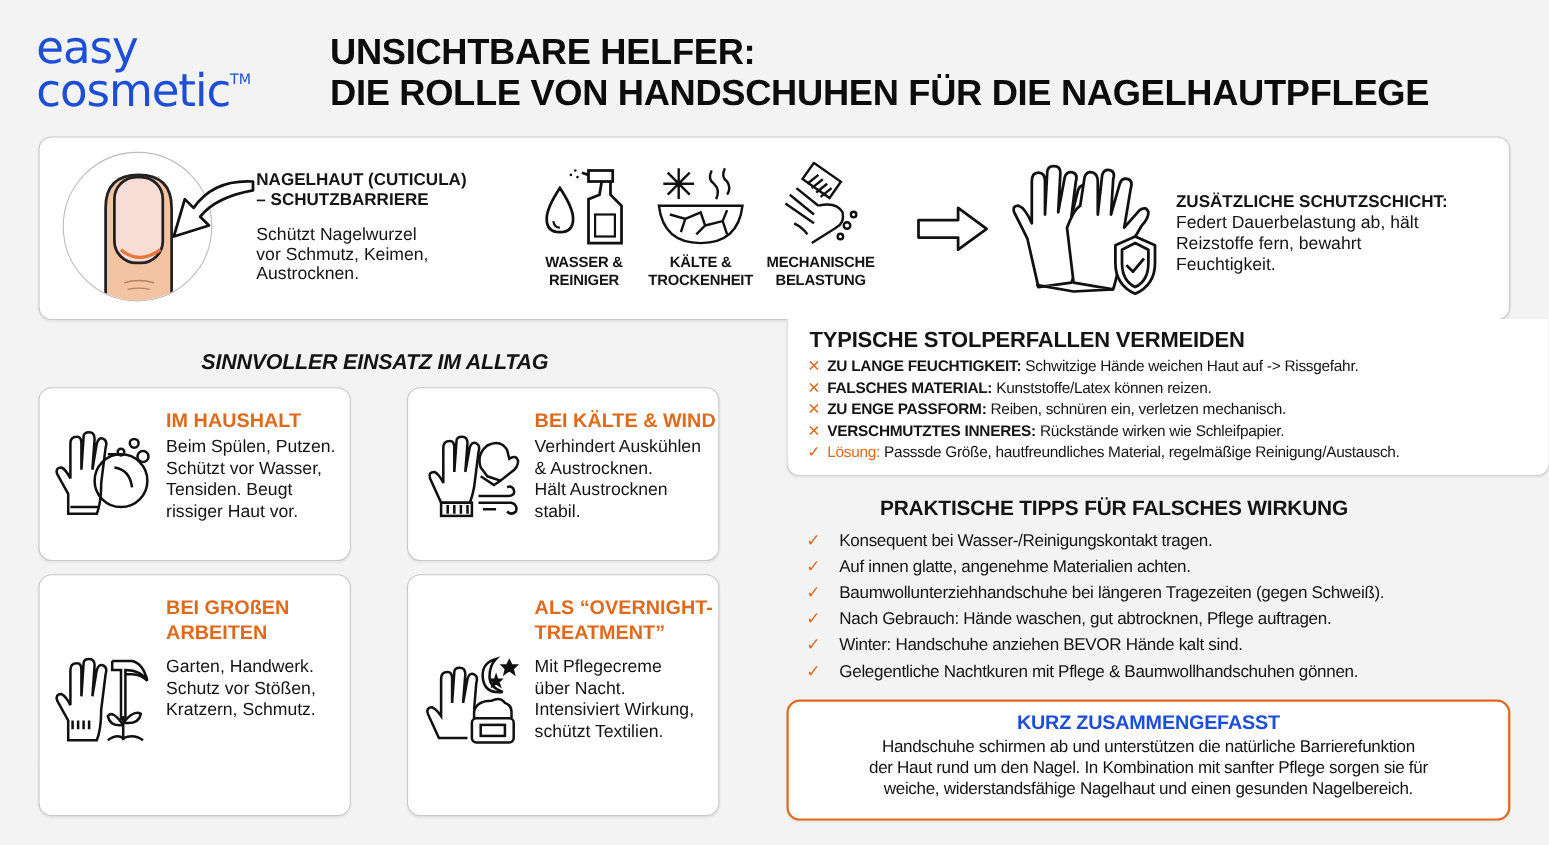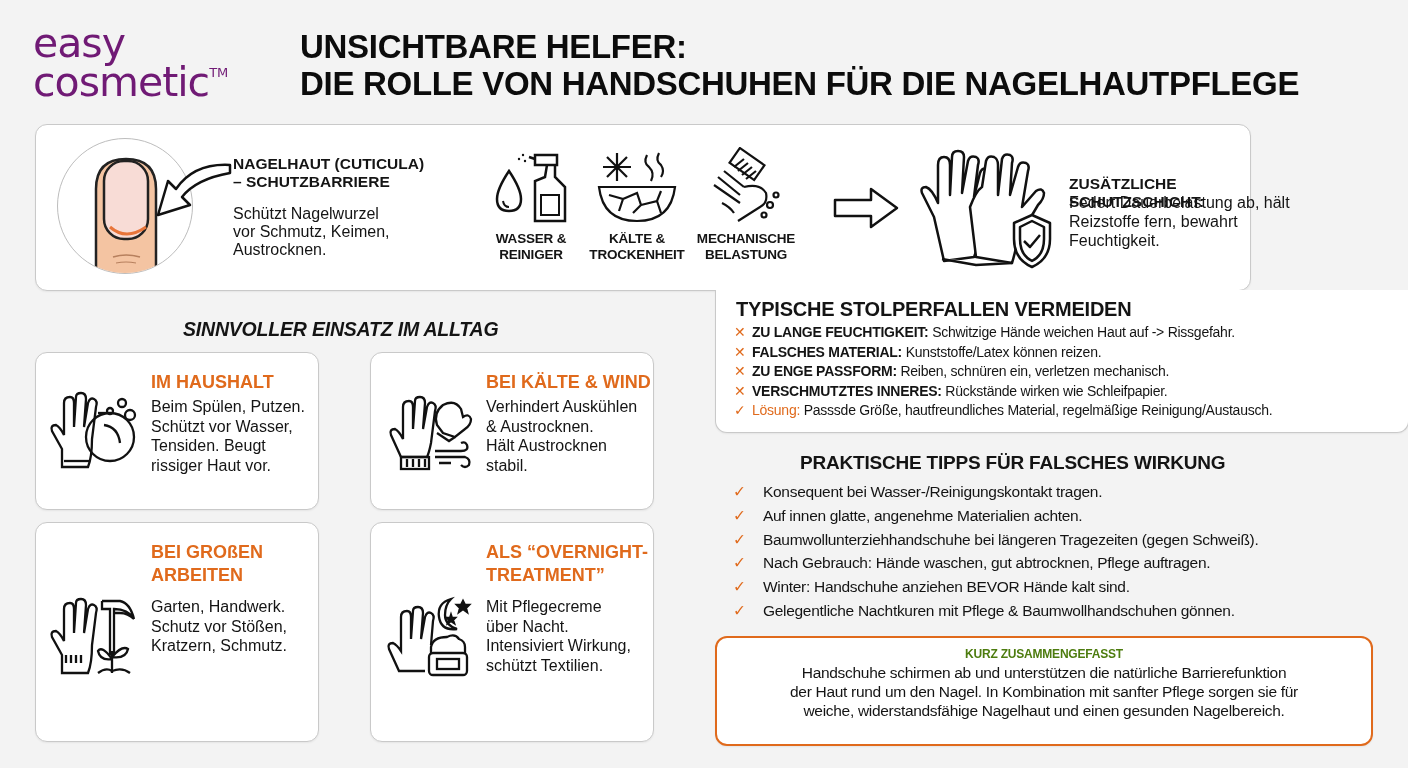--- a/index.html
+++ b/index.html
@@ -1,28 +1,28 @@
 <!DOCTYPE html>
 <html><head>
 <meta charset="utf-8">
 <style>
   * { box-sizing: border-box; margin: 0; padding: 0; }
   html, body { width: 1408px; height: 768px; overflow: hidden; }
   body { background: #f3f3f3; font-family: "Liberation Sans", "DejaVu Sans", sans-serif; color: #141414; position: relative; }
 
-  .logo { position: absolute; left: 33px; top: 24px; line-height: 0.95; color: #701a75; }
+  .logo { position: absolute; left: 33px; top: 24px; line-height: 0.95; color: #1d4ed8; }
   .logo .l1, .logo .l2 { font-family: "DejaVu Sans", sans-serif; font-size: 41px; font-weight: normal; letter-spacing: -1px; display: block; }
   .logo .tm { font-size: 13px; vertical-align: top; position: relative; top: 4px; letter-spacing: 0; }
 
   .title { position: absolute; left: 300px; top: 28px; font-family: "Liberation Sans", sans-serif; font-weight: bold; font-size: 33px; line-height: 37px; color: #0c0c0c; letter-spacing: -0.3px; }
 
   .card { position: absolute; background: #fff; border: 1.5px solid #c9c9c9; border-radius: 12px; box-shadow: 0 1px 2px rgba(0,0,0,0.06); }
 
   
-  .top-box { left: 35px; top: 124px; width: 1216px; height: 167px; }
+  .top-box { left: 35px; top: 124px; width: 1338px; height: 167px; }
   .nail-circle { position: absolute; left: 21px; top: 13px; width: 136px; height: 136px; border-radius: 50%; border: 1.5px solid #bdbdbd; background: #fff; overflow: hidden; }
   .cut-title { position: absolute; left: 197px; top: 30px; font-size: 15.5px; font-weight: bold; line-height: 18px; }
   .cut-text { position: absolute; left: 197px; top: 80px; font-size: 16px; line-height: 18px; }
   .factor { position: absolute; top: 22px; text-align: center; width: 120px; }
   .factor svg { display: block; margin: 0 auto; }
   .factor .lbl { font-size: 13.5px; font-weight: bold; line-height: 16px; margin-top: 8px; letter-spacing: -0.2px; }
   .arrow-right { position: absolute; left: 797px; top: 62px; }
   .gloves-shield { position: absolute; left: 878px; top: 22px; }
   .extra-title { position: absolute; left: 1033px; top: 50px; font-size: 15.5px; font-weight: bold; line-height: 18px; }
   .extra-text { position: absolute; left: 1033px; top: 68px; font-size: 16px; line-height: 19px; width: 300px; }
@@ -42,21 +42,21 @@
   .use-card .ic { position: absolute; }
   .use-card .h { position: absolute; left: 115px; color: #e06a1c; font-weight: bold; font-size: 18px; line-height: 23px; }
   .use-card .t { position: absolute; left: 115px; font-size: 16px; line-height: 19.5px; color: #141414; }
 
   .tips-title { position: absolute; left: 800px; top: 452px; font-size: 19px; font-weight: bold; letter-spacing: -0.2px; }
   .tips { position: absolute; left: 733px; top: 480px; list-style: none; }
   .tips li { font-size: 15.5px; line-height: 23.8px; letter-spacing: -0.3px; white-space: nowrap; }
   .tips li .mark { color: #e06a1c; font-weight: bold; display: inline-block; width: 30px; }
 
   .summary { left: 715px; top: 636px; width: 658px; height: 110px; border: 2.5px solid #e06a1c; border-radius: 12px; text-align: center; }
-  .summary h3 { color: #4d7c0f; font-size: 12px; font-weight: bold; margin-top: 9px; letter-spacing: -0.2px; }
+  .summary h3 { color: #1d4ed8; font-size: 18px; font-weight: bold; margin-top: 9px; letter-spacing: -0.2px; }
   .summary p { font-size: 15.5px; line-height: 19px; margin-top: 2px; padding: 0 8px; letter-spacing: -0.3px; }
 </style>
 </head>
 <body>
 
 <div class="logo">
   <span class="l1">easy</span>
   <span class="l2"><span>cosmetic</span><span class="tm">TM</span></span>
 </div>
 

